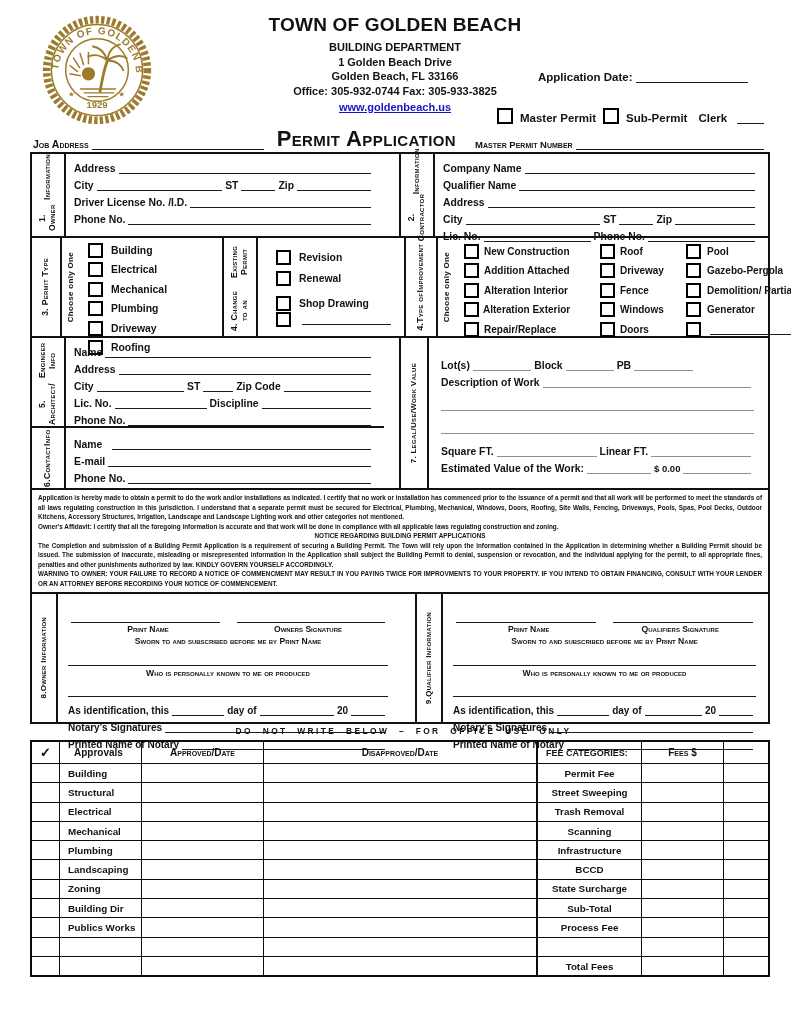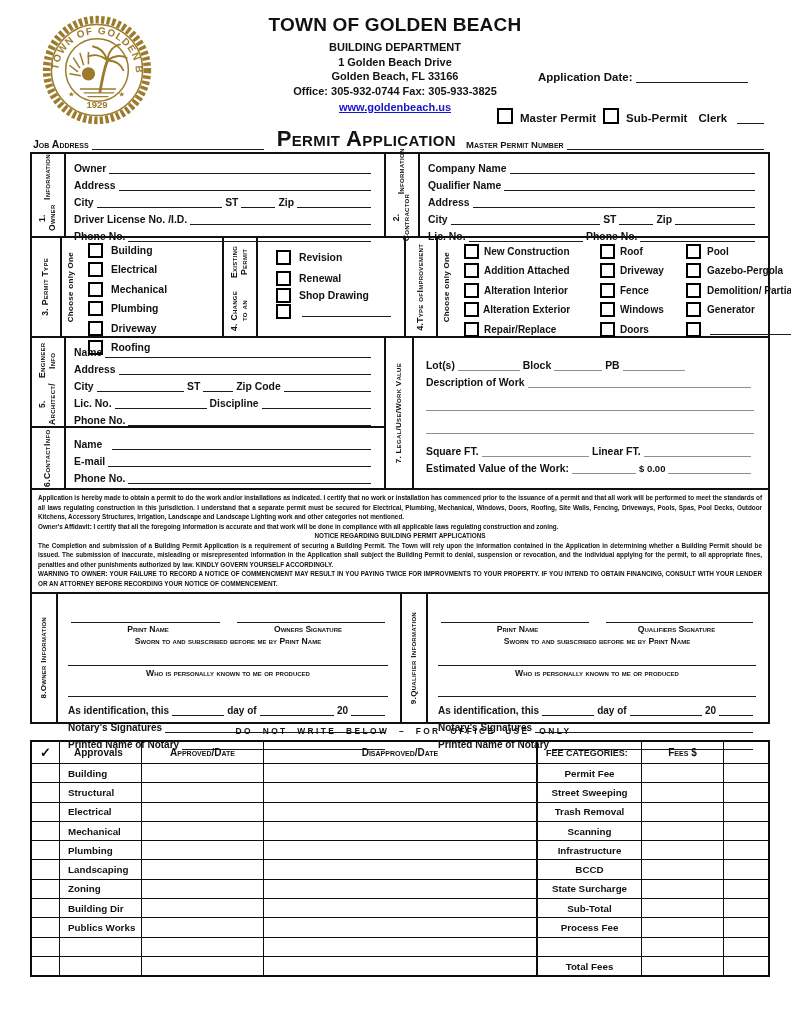--- a/index.html
+++ b/index.html
@@ -27,29 +27,29 @@
   .town{font-size:19px;letter-spacing:.2px;}
   .hline{font-size:11px;margin-top:2.5px;}
   .dept{font-size:11px;margin-top:5px;}
   .site{font-size:11px;color:#1414cc;text-decoration:underline;display:inline-block;margin-top:3px;cursor:pointer;}
   .appdate{position:absolute;left:538px;top:68px;right:40px;display:flex;align-items:flex-end;font-size:11.5px;height:15px;}
   .mprow{position:absolute;left:497px;top:108px;right:24px;display:flex;align-items:flex-end;font-size:11.5px;height:16px;gap:7px;}
   .mprow .cb{width:12px;height:12px;}
   .jobrow{position:absolute;left:33px;top:124px;right:24px;display:flex;align-items:flex-end;height:26px;}
   .joblbl{font-size:10.5px;}
   .title{font-size:22px;letter-spacing:.4px;margin:0 10px;line-height:1;}
-  .mpn{font-size:9.5px;}
+  .mpn{font-size:9.5px;margin-left:9px;}
   
   .mtable{position:absolute;left:30px;top:152px;width:740px;border:2.4px solid #111;box-sizing:border-box;background:#fff;}
   .trow{display:flex;}
   .bt{border-top:2.2px solid #111;}
   .sect{display:flex;box-sizing:border-box;}
   .scontent{flex:1;padding:3px 10px 2px 8px;box-sizing:border-box;min-width:0;}
   .half-l{width:352px;flex:none;}
-  .half-r{flex:1;border-left:2.2px solid #111;}
+  .half-r{flex:1;border-left:2.2px solid #111;margin-left:15px;}
   
   .legal{border-top:2.2px solid #111;padding:3px 6px 4px 6px;font-size:6.35px;line-height:1.5;font-weight:600;text-align:justify;}
   .legal .ctr{text-align:center;font-weight:800;}
   .legal .warn{font-weight:800;text-align:justify;}
   
   .sigc{flex:1;padding:6px 12px 4px 10px;box-sizing:border-box;font-size:10px;min-width:0;}
   .sigline{display:flex;margin-top:12px;}
   .sigline .ul{height:10px;}
   .siglabels{display:flex;font-size:8.6px;margin-top:1px;}
   .siglabels div{flex:1;text-align:center;}
@@ -142,24 +142,20 @@
     <div class="trow" style="height:82px">
       <div class="sect half-l">
         <div class="vcell" style="width:32px">
           <div class="v">
               <span>1. Owner</span>
               <span>Information</span>
             </div>
         </div>
         <div class="scontent">
           <div class="fl">
-              <span class="t">Owner</span>
-              <span class="ul"></span>
-            </div>
-          <div class="fl">
               <span class="t">Address</span>
               <span class="ul"></span>
             </div>
           <div class="fl">
             <span class="t">City</span>
               <span class="ul"></span>
             <span class="t">ST</span>
               <span class="ul" style="max-width:34px"></span>
             <span class="t">Zip</span>
               <span class="ul" style="max-width:74px"></span>
@@ -256,21 +252,21 @@
           <div class="v">
               <span>4. Change to an</span>
               <span>Existing Permit</span>
             </div>
         </div>
         <div class="scontent" style="padding-top:12px;padding-left:18px">
           <div class="cbi" style="margin-bottom:6px">
               <span class="cb"></span>
               <span class="t">Revision</span>
             </div>
-          <div class="cbi" style="margin-bottom:2px">
+          <div class="cbi" style="margin-bottom:10px">
               <span class="cb"></span>
               <span class="t">Renewal</span>
             </div>
           <div class="cbi" style="margin-bottom:1px">
               <span class="cb"></span>
               <span class="t">Shop Drawing</span>
             </div>
           <div class="cbi">
               <span class="cb"></span>
               <span class="ul" style="max-width:96px;height:10px"></span>

